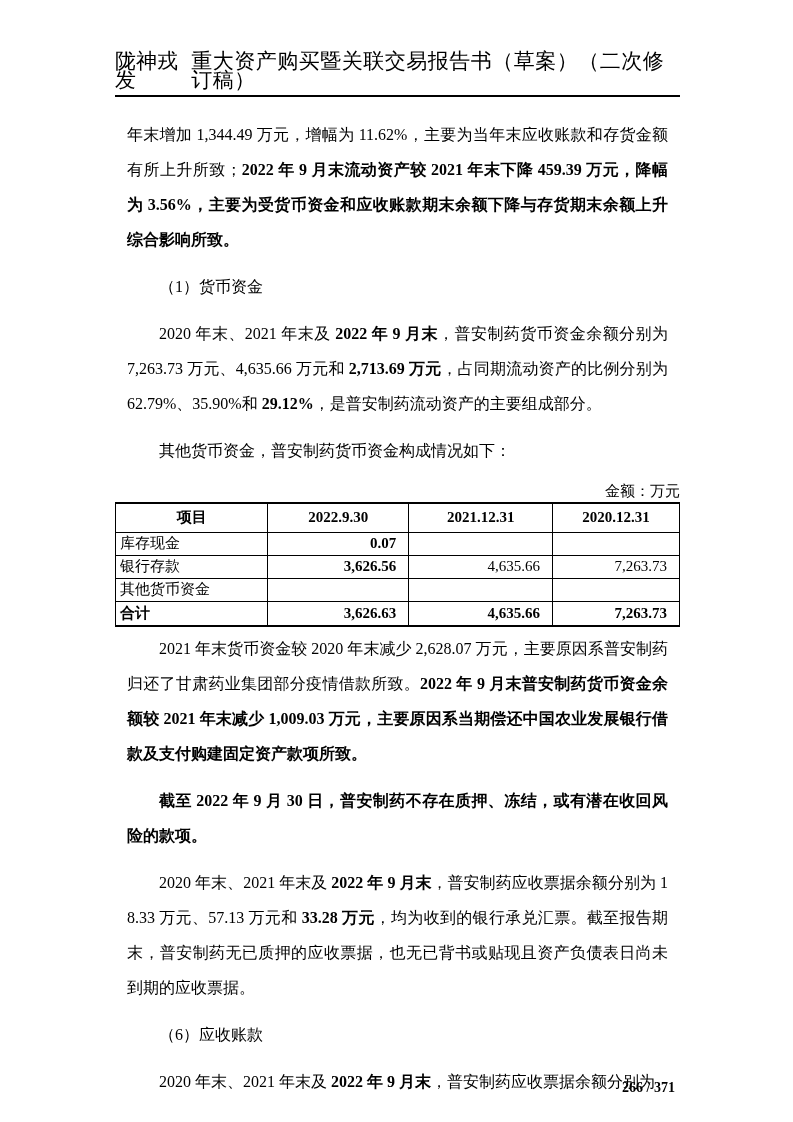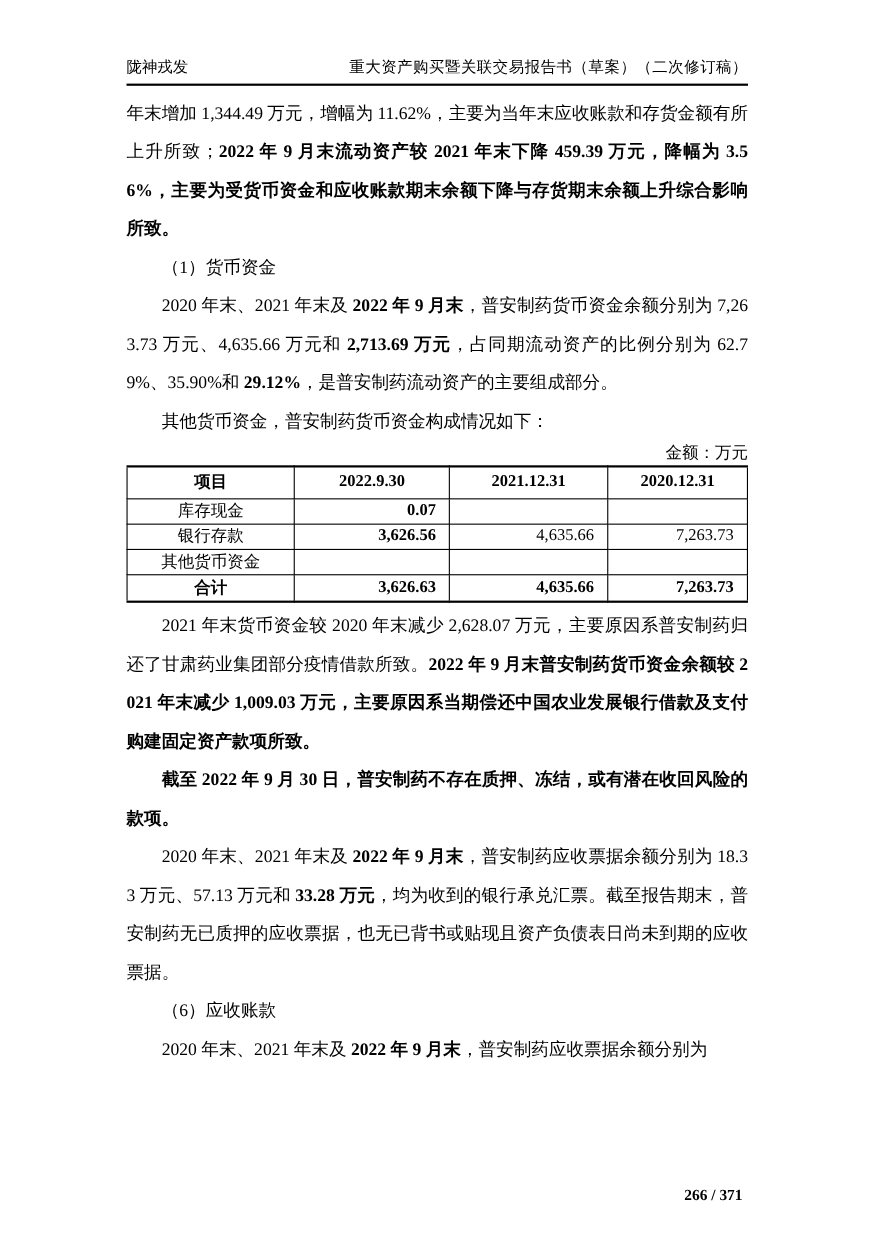--- a/index.html
+++ b/index.html
@@ -14,28 +14,28 @@
     box-sizing:border-box;
   }
   .margins{padding:0 113px 0 115px;}
   
   .header{
     padding-top:52px;
     padding-bottom:5px;
     border-bottom:2px solid #000;
     display:flex;
     justify-content:space-between;
-    font-size:14px;
+    font-size:21px;
     line-height:19px;
   }
   .header .title{letter-spacing:0.5px;}
   
   .body{padding-top:8px;}
   p.para{
-    margin:0;
+    margin:12px;
     text-align:justify;
     text-indent:2em;
     line-height:35px;
     word-break:break-all;
   }
   p.para.noindent{text-indent:0;}
   .b{font-weight:bold;}
   
   .unit-row{
     text-align:right;
@@ -51,21 +51,21 @@
     border-bottom:2.5px solid #000;
     font-size:15px;
   }
   table.fin td,table.fin th{
     border:1.3px solid #000;
     padding:0 12px;
     height:23px;
     box-sizing:border-box;
   }
   table.fin th{height:29px;font-weight:bold;text-align:center;padding:4px 4px;}
-  table.fin td.item{text-align:center;padding:0 4px;}
+  table.fin td.item{padding:0 4px;}
   table.fin td.num{text-align:right;}
   table.fin tr.total td{height:25px;}
   table.fin .c1{width:27%;}
   table.fin .c2{width:25%;}
   table.fin .c3{width:25.5%;}
   table.fin .c4{width:22.5%;}
   
   .footer{
     position:absolute;
     top:1079px;

